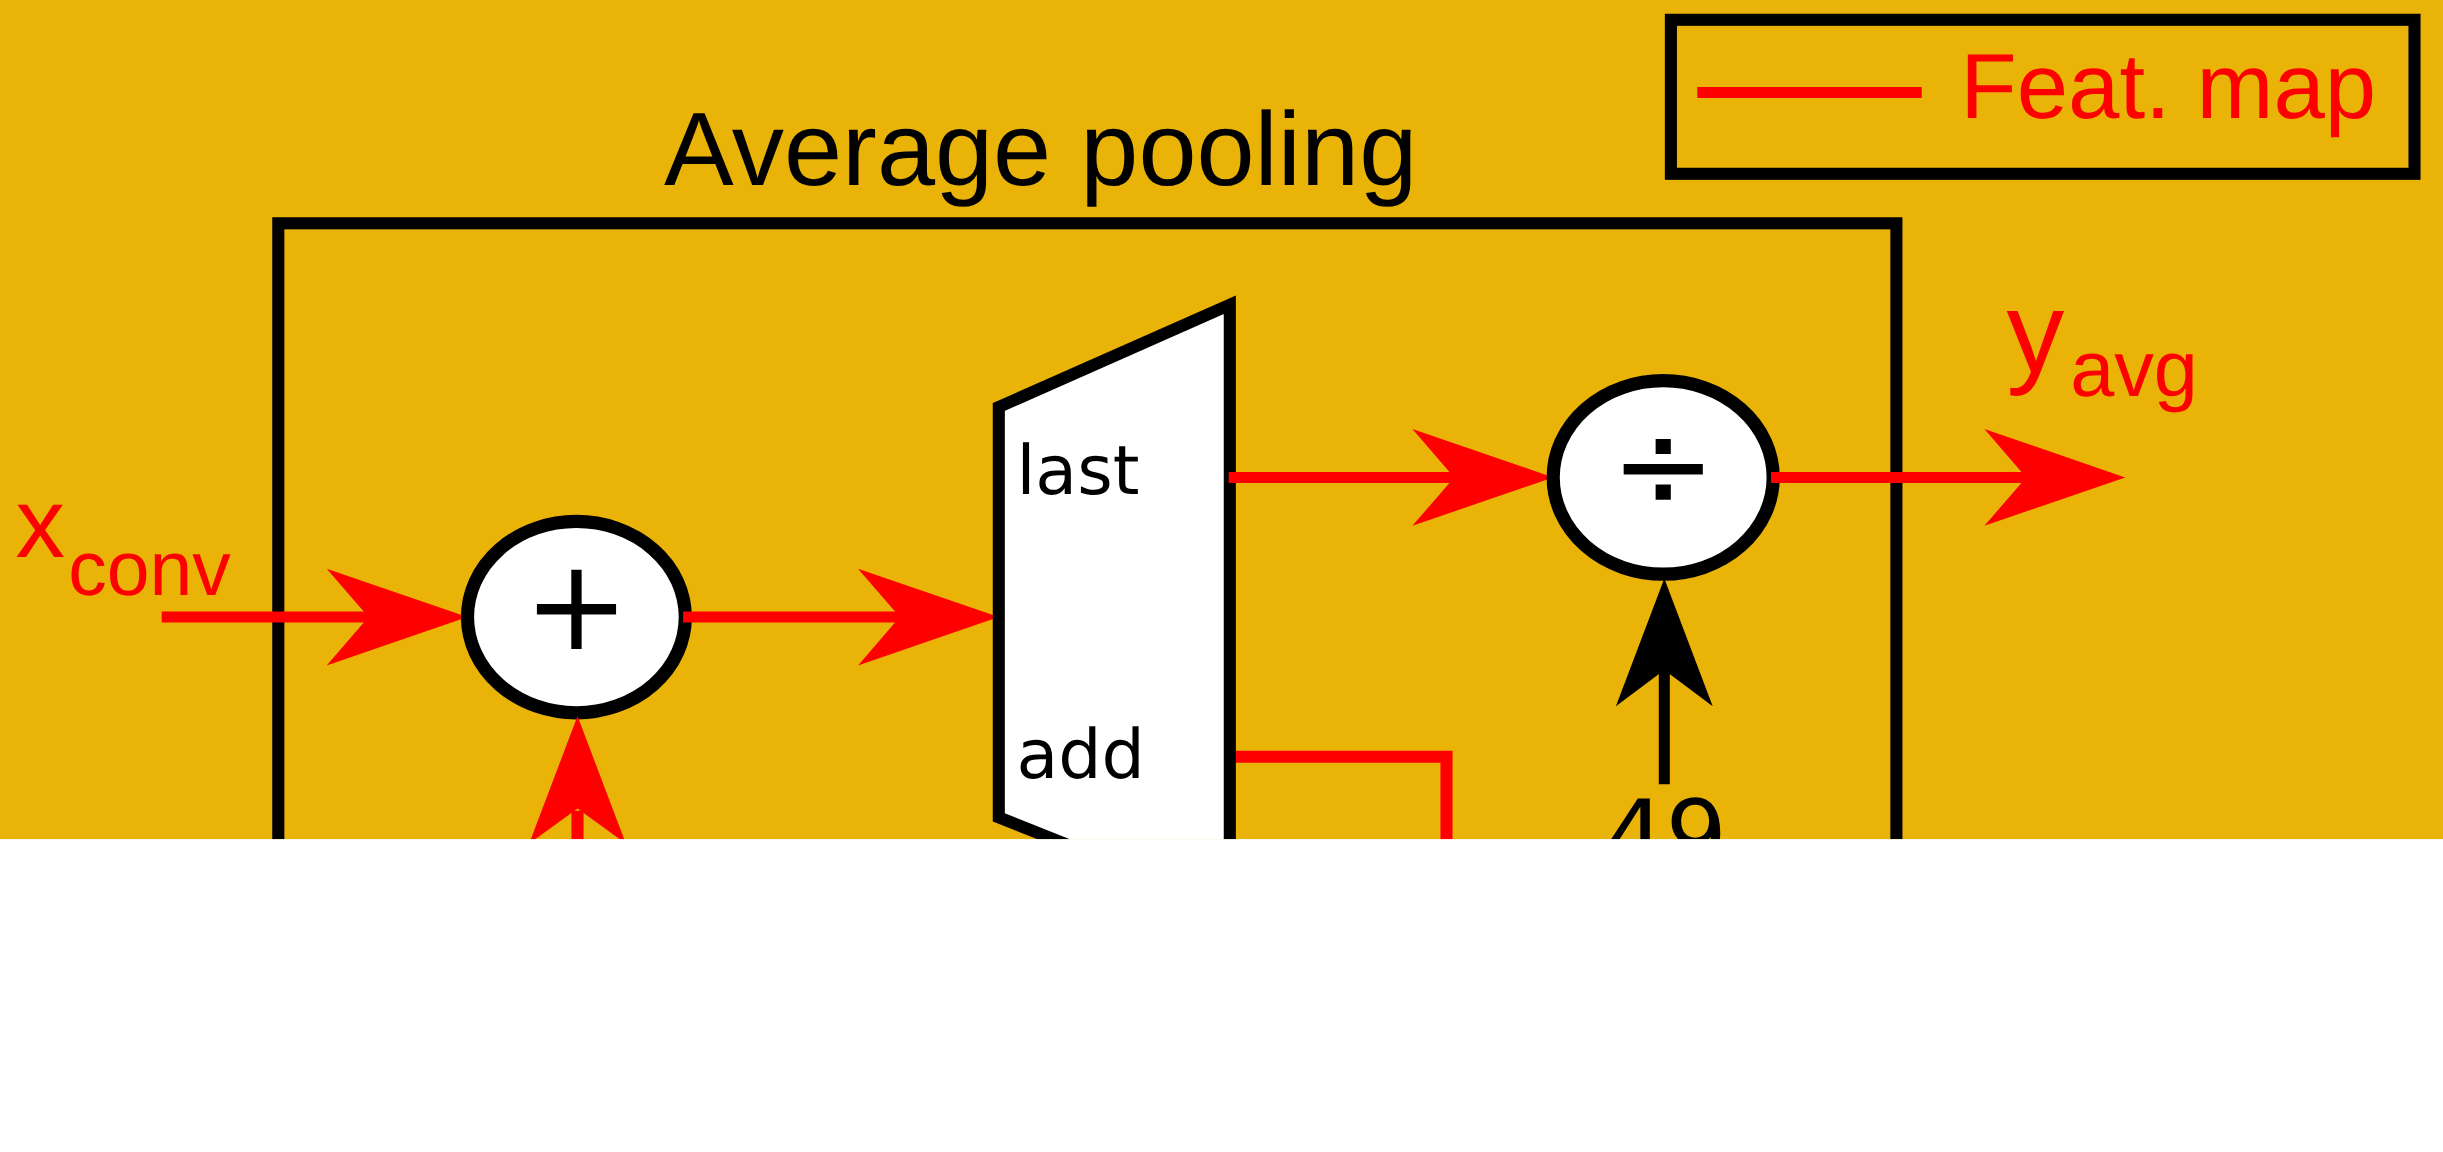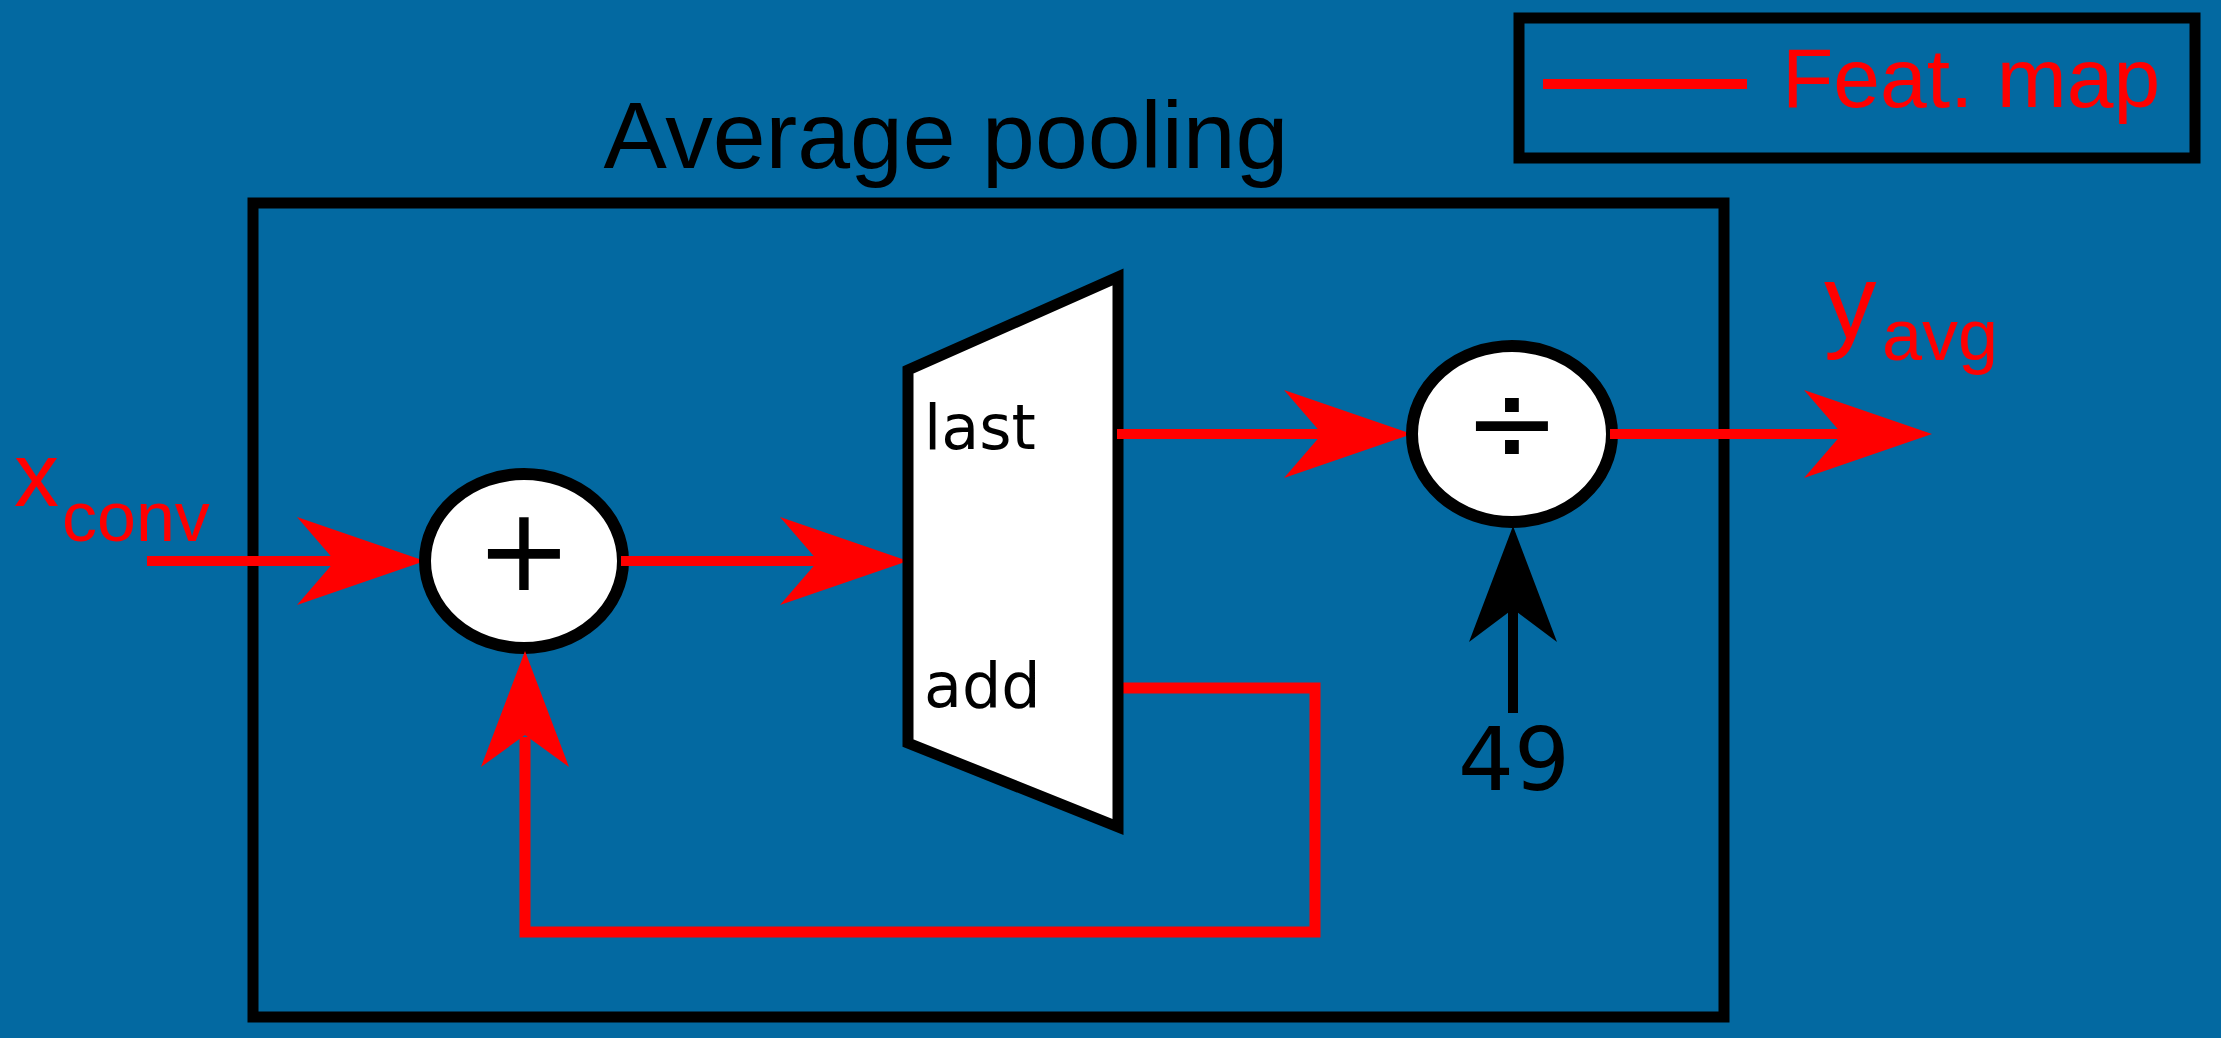--- a/index.html
+++ b/index.html
@@ -3,22 +3,22 @@
 <meta charset="utf-8">
 <style>
   html, body {
     margin: 0;
     padding: 0;
     background: #ffffff;
   }
   .stage {
     position: relative;
     width: 2221px;
-    height: 1038px;
-    background: #0369a1;
+    height: 763px;
+    background: #eab308;
     overflow: hidden;
   }
   svg { display: block; }
   text { user-select: none; }
   .t-title   { font-family: "Liberation Sans", sans-serif; font-size: 95px;  fill: #000000; }
   .t-option  { font-family: "DejaVu Sans", sans-serif;     font-size: 62px;  fill: #000000; }
   .t-op      { font-family: "DejaVu Sans", sans-serif;     font-size: 115px; fill: #000000; }
   .t-num     { font-family: "DejaVu Sans", sans-serif;     font-size: 88px;  fill: #000000; }
   .t-sig     { font-family: "Liberation Sans", sans-serif; fill: #ff0000; }
   .t-legend  { font-family: "Liberation Sans", sans-serif; font-size: 84px;  fill: #ff0000; }

